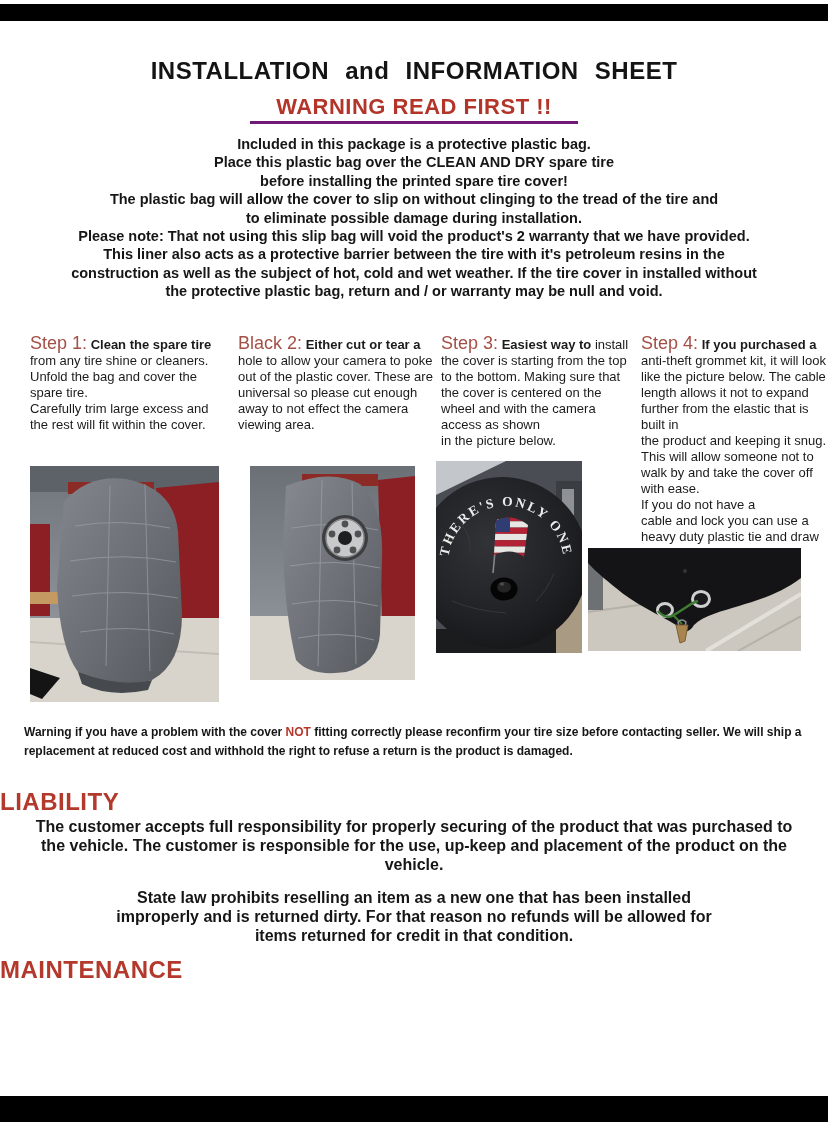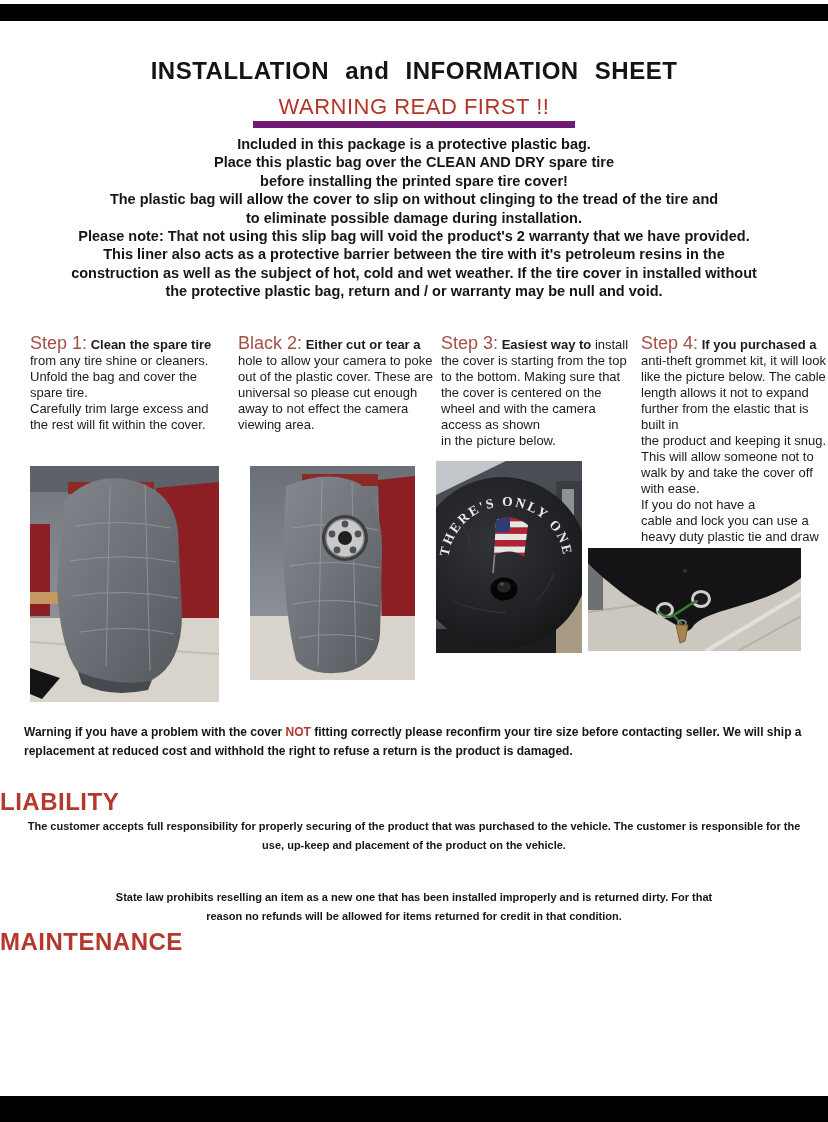--- a/index.html
+++ b/index.html
@@ -13,22 +13,22 @@
   .bar-top { top:0; height:17px; }
   .bar-bottom { top:1092px; height:30px; }
 
   .doc-title {
     position:absolute; top:53px; left:0; width:828px;
     text-align:center; font-size:24px; font-weight:bold;
     letter-spacing:0.5px; word-spacing:9px; color:#141414;
   }
   .warn-head-wrap { position:absolute; top:90px; left:0; width:828px; text-align:center; }
   .warn-head {
-    display:inline-block; color:#b33529; font-size:22px; font-weight:normal;
-    letter-spacing:0.5px; padding:0 26px 1px 26px; border-bottom:7px solid #701a75;
+    display:inline-block; color:#b33529; font-size:22px; font-weight:bold;
+    letter-spacing:0.5px; padding:0 26px 1px 26px; border-bottom:3px solid #701a75;
   }
   .intro {
     position:absolute; top:131px; left:19px; width:790px;
     text-align:center; font-size:14.5px; font-weight:bold; line-height:18.4px;
     white-space:pre-line; color:#161616;
   }
   .step-col {
     position:absolute; top:331px; font-size:13px; line-height:16px;
     white-space:pre-line; color:#1b1b1b;
   }
@@ -51,23 +51,23 @@
   .fit-warning {
     position:absolute; top:719px; left:24px; width:782px;
     font-size:12px; font-weight:bold; line-height:19px; color:#161616;
   }
   .fit-warning .hl { color:#b5372c; }
   .section-head {
     position:absolute; left:0; width:828px; text-align:left;
     color:#b3392c; font-size:24px; font-weight:bold; letter-spacing:0.5px;
   }
   .liability-head { top:784px; }
-  .maintenance-head { top:924px; }
+  .maintenance-head { top:952px; }
   .body-para {
-    position:absolute; text-align:center; font-size:11px; font-weight:bold;
+    position:absolute; text-align:center; font-size:16px; font-weight:bold;
     line-height:19px; color:#161616;
   }
   .liability-p1 { top:813px; left:24px; width:780px; }
   .liability-p2 { top:884px; left:114px; width:600px; }
   .maintenance-p { top:983px; left:24px; width:780px; }
 </style>
 </head>
 <body>
 
 <div class="page">

